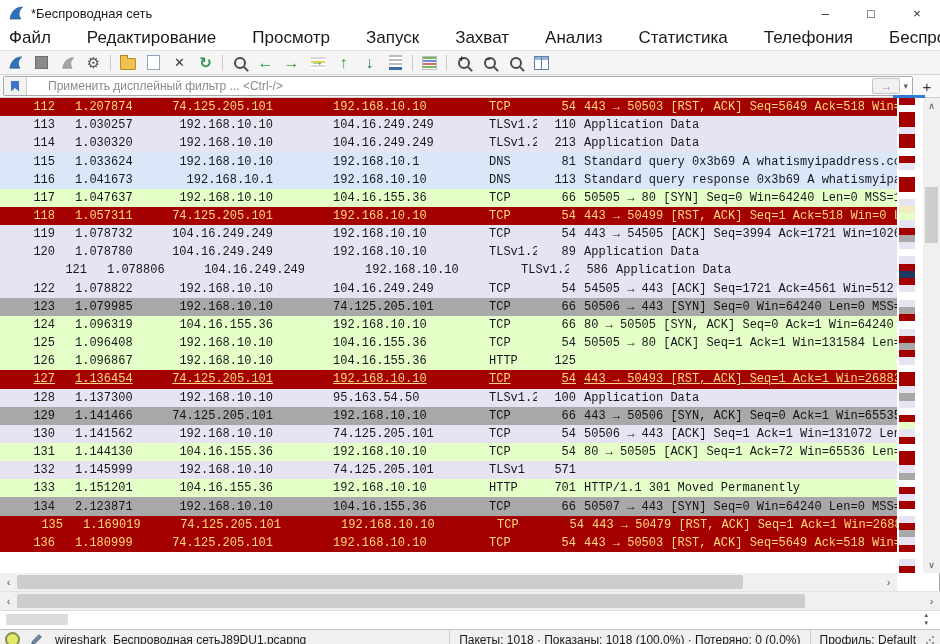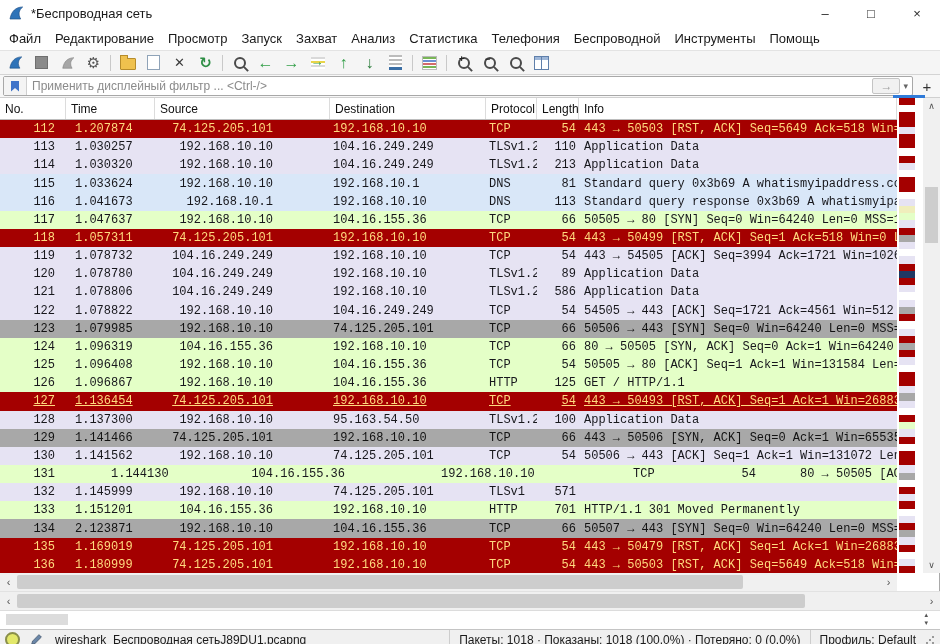--- a/index.html
+++ b/index.html
@@ -7,21 +7,21 @@
     width:940px;height:644px;position:relative;overflow:hidden;
     font-family:"Liberation Sans","DejaVu Sans",sans-serif;
     background:#ffffff;box-shadow:inset 0 0 0 1px #a9a9a9;
   }
   
   .titlebar{height:26px;display:flex;align-items:center;padding-left:8px;background:#fff;}
   .title-text{font-size:13px;color:#1a1a1a;margin-left:7px;}
   .win-btns{margin-left:auto;display:flex;}
   .win-btn{width:46px;height:26px;display:flex;align-items:center;justify-content:center;font-size:13px;color:#2a2a2a;}
   
-  .menubar{height:24px;display:flex;align-items:center;gap:14px;padding-left:9px;font-size:13px;color:#1a1a1a;background:#fff;}
+  .menubar{height:24px;display:flex;align-items:center;gap:36px;padding-left:9px;font-size:17px;color:#1a1a1a;background:#fff;}
   .menu-item{white-space:nowrap;}
   
   .toolbar{height:23px;background:#f5f5f5;border-top:1px solid #e3e3e3;border-bottom:1px solid #d4d4d4;display:flex;align-items:center;padding-left:3px;gap:1px;}
   .tbtn{width:25px;height:21px;display:flex;align-items:center;justify-content:center;position:relative;}
   .tsep{width:1px;height:16px;background:#c9c9c9;margin:0 3px;}
   .sq{width:11px;height:11px;background:#8a8a8a;border:1px solid #6f6f6f;}
   .gear{font-size:15px;color:#555;line-height:1;}
   .folder{width:14px;height:10px;background:#efc14e;border:1px solid #b68c2c;border-radius:1px;position:relative;margin-top:3px;}
   .folder::before{content:'';position:absolute;top:-4px;left:-1px;width:6px;height:3px;background:#efc14e;border:1px solid #b68c2c;border-bottom:none;}
   .doc{width:11px;height:13px;background:#fff;border:1px solid #8fa3b8;box-shadow:inset 0 -9px 0 -3px #fff,inset 0 0 0 20px #fff;background-image:repeating-linear-gradient(#fff 0 3px,#9db6d8 3px 4px);}
@@ -36,21 +36,21 @@
   .goto-arrow{position:absolute;left:0px;top:-3px;color:#35a04a;font-size:13px;font-weight:bold;}
   .ascroll{width:13px;height:12px;background:repeating-linear-gradient(#bcbcbc 0 2px,#fff 2px 4px);border-bottom:3px solid #3a6ea5;}
   .colorize{width:13px;height:12px;border:1px solid #bbb;background:repeating-linear-gradient(#79b657 0 2px,#fff 2px 3px,#6b8fd4 3px 5px,#fff 5px 6px,#d46b6b 6px 8px,#fff 8px 9px,#79b657 9px 11px,#fff 11px 13px);}
   .colsicon{width:13px;height:12px;border:1px solid #5f7faa;background:linear-gradient(#9db6d8 0 3px,#fff 3px);position:relative;}
   .colsicon::after{content:'';position:absolute;left:6px;top:0;bottom:0;width:1px;background:#5f7faa;}
   
   .filterbar{height:22px;background:#f7f7f7;border-bottom:1px solid #d0d0d0;display:flex;align-items:center;padding:0 3px;position:relative;}
   .filter-input-wrap{flex:1;height:18px;background:#fff;border:1px solid #a8a8a8;border-radius:2px;display:flex;align-items:center;}
   .bookmark-btn{width:22px;height:100%;border-right:1px solid #cfcfcf;display:flex;align-items:center;justify-content:center;background:#f4f4f4;}
   .bookmark{width:8px;height:11px;background:#3f74c9;clip-path:polygon(0 0,100% 0,100% 100%,50% 68%,0 100%);}
-  .filter-input{flex:1;border:none;outline:none;font-size:12px;color:#555;padding:0 5px;background:transparent;font-family:"Liberation Sans","DejaVu Sans",sans-serif;}
+  .filter-input{flex:1;border:none;outline:none;font-size:12px;color:#555;padding:0 5px;background:transparent;font-family:"Liberation Sans","DejaVu Sans",sans-serif;margin-left:16px;}
   .filter-input::placeholder{color:#8b8b8b;}
   .apply-btn{width:26px;height:14px;border:1px solid #c4c4c4;border-radius:2px;background:#f1f1f1;color:#a0a0a0;display:flex;align-items:center;justify-content:center;font-size:12px;font-weight:bold;margin-right:2px;}
   .caret-btn{color:#666;font-size:9px;padding:0 4px 0 1px;}
   .add-btn{width:20px;height:18px;display:flex;align-items:center;justify-content:center;font-size:15px;color:#333;margin-left:4px;}
   .filter-accent{position:absolute;bottom:-1px;right:15px;width:32px;height:3px;background:#2f7bd9;}
   
   .main{display:flex;height:475px;background:#fff;}
   .list{width:897px;display:flex;flex-direction:column;}
   .lheader{height:21px;display:flex;background:#fff;border-bottom:1px solid #bcbcbc;font-size:12px;color:#111;}
   .hcell{border-right:1px solid #dcdcdc;display:flex;align-items:center;padding-left:5px;box-sizing:border-box;white-space:nowrap;overflow:hidden;}
@@ -212,29 +212,20 @@
     <input class="filter-input" type="text" placeholder="Применить дисплейный фильтр ... &lt;Ctrl-/&gt;" style="">
     <span class="apply-btn">→</span>
     <span class="caret-btn">▾</span>
   </div>
   <span class="add-btn">+</span>
   <span class="filter-accent"></span>
 </div>
 
 <div class="main">
   <div class="list">
-    <div class="lheader">
-        <div class="hcell w-no">No.</div>
-        <div class="hcell w-time">Time</div>
-        <div class="hcell w-src">Source</div>
-        <div class="hcell w-dst">Destination</div>
-        <div class="hcell w-proto">Protocol</div>
-        <div class="hcell w-len">Length</div>
-        <div class="hcell w-info">Info</div>
-      </div>
     <div class="rows">
         <div class="prow" style="background: rgb(164, 0, 0); color: rgb(255, 217, 126);">
           <div class="cell w-no">112</div>
           <div class="cell w-time">1.207874</div>
           <div class="cell w-src">74.125.205.101</div>
           <div class="cell w-dst">192.168.10.10</div>
           <div class="cell w-proto">TCP</div>
           <div class="cell w-len">54</div>
           <div class="cell w-info">443 → 50503 [RST, ACK] Seq=5649 Ack=518 Win=0 Len=0</div>
         </div>
@@ -303,21 +294,21 @@
         </div>
         <div class="prow" style="background: rgb(230, 227, 243); color: rgb(23, 23, 28);">
           <div class="cell w-no">120</div>
           <div class="cell w-time">1.078780</div>
           <div class="cell w-src">104.16.249.249</div>
           <div class="cell w-dst">192.168.10.10</div>
           <div class="cell w-proto">TLSv1.2</div>
           <div class="cell w-len">89</div>
           <div class="cell w-info">Application Data</div>
         </div>
-        <div class="prow" style="background: rgb(230, 227, 243); color: rgb(23, 23, 28);">
+        <div class="prow" style="background: rgb(230, 227, 243); color: rgb(23, 23, 28); padding-left: 32px;">
           <div class="cell w-no">121</div>
           <div class="cell w-time">1.078806</div>
           <div class="cell w-src">104.16.249.249</div>
           <div class="cell w-dst">192.168.10.10</div>
           <div class="cell w-proto">TLSv1.2</div>
           <div class="cell w-len">586</div>
           <div class="cell w-info">Application Data</div>
         </div>
         <div class="prow" style="background: rgb(230, 227, 243); color: rgb(23, 23, 28);">
           <div class="cell w-no">122</div>
@@ -355,21 +346,20 @@
           <div class="cell w-len">54</div>
           <div class="cell w-info">50505 → 80 [ACK] Seq=1 Ack=1 Win=131584 Len=0</div>
         </div>
         <div class="prow" style="background: rgb(228, 255, 199); color: rgb(23, 23, 28);">
           <div class="cell w-no">126</div>
           <div class="cell w-time">1.096867</div>
           <div class="cell w-src">192.168.10.10</div>
           <div class="cell w-dst">104.16.155.36</div>
           <div class="cell w-proto">HTTP</div>
           <div class="cell w-len">125</div>
-          <div class="cell w-info">GET / HTTP/1.1</div>
         </div>
         <div class="prow" style="background: rgb(164, 0, 0); color: rgb(255, 217, 126); text-decoration: underline;">
           <div class="cell w-no">127</div>
           <div class="cell w-time">1.136454</div>
           <div class="cell w-src">74.125.205.101</div>
           <div class="cell w-dst">192.168.10.10</div>
           <div class="cell w-proto">TCP</div>
           <div class="cell w-len">54</div>
           <div class="cell w-info">443 → 50493 [RST, ACK] Seq=1 Ack=1 Win=26883 Len=0</div>
         </div>
@@ -393,21 +383,21 @@
         </div>
         <div class="prow" style="background: rgb(230, 227, 243); color: rgb(23, 23, 28);">
           <div class="cell w-no">130</div>
           <div class="cell w-time">1.141562</div>
           <div class="cell w-src">192.168.10.10</div>
           <div class="cell w-dst">74.125.205.101</div>
           <div class="cell w-proto">TCP</div>
           <div class="cell w-len">54</div>
           <div class="cell w-info">50506 → 443 [ACK] Seq=1 Ack=1 Win=131072 Len=0</div>
         </div>
-        <div class="prow" style="background: rgb(228, 255, 199); color: rgb(23, 23, 28); gap: 36px;">
+        <div class="prow" style="background: rgb(228, 255, 199); color: rgb(23, 23, 28);">
           <div class="cell w-no">131</div>
           <div class="cell w-time">1.144130</div>
           <div class="cell w-src">104.16.155.36</div>
           <div class="cell w-dst">192.168.10.10</div>
           <div class="cell w-proto">TCP</div>
           <div class="cell w-len">54</div>
           <div class="cell w-info">80 → 50505 [ACK] Seq=1 Ack=72 Win=65536 Len=0</div>
         </div>
         <div class="prow" style="background: rgb(230, 227, 243); color: rgb(23, 23, 28);">
           <div class="cell w-no">132</div>
@@ -428,21 +418,21 @@
         </div>
         <div class="prow" style="background: rgb(168, 168, 168); color: rgb(18, 18, 18);">
           <div class="cell w-no">134</div>
           <div class="cell w-time">2.123871</div>
           <div class="cell w-src">192.168.10.10</div>
           <div class="cell w-dst">104.16.155.36</div>
           <div class="cell w-proto">TCP</div>
           <div class="cell w-len">66</div>
           <div class="cell w-info">50507 → 443 [SYN] Seq=0 Win=64240 Len=0 MSS=1460</div>
         </div>
-        <div class="prow" style="background: rgb(164, 0, 0); color: rgb(255, 217, 126);">
+        <div class="prow" style="background: rgb(164, 0, 0); color: rgb(255, 217, 126); padding-left: 8px;">
           <div class="cell w-no">135</div>
           <div class="cell w-time">1.169019</div>
           <div class="cell w-src">74.125.205.101</div>
           <div class="cell w-dst">192.168.10.10</div>
           <div class="cell w-proto">TCP</div>
           <div class="cell w-len">54</div>
           <div class="cell w-info">443 → 50479 [RST, ACK] Seq=1 Ack=1 Win=26883 Len=0</div>
         </div>
         <div class="prow" style="background: rgb(164, 0, 0); color: rgb(255, 217, 126);">
           <div class="cell w-no">136</div>

